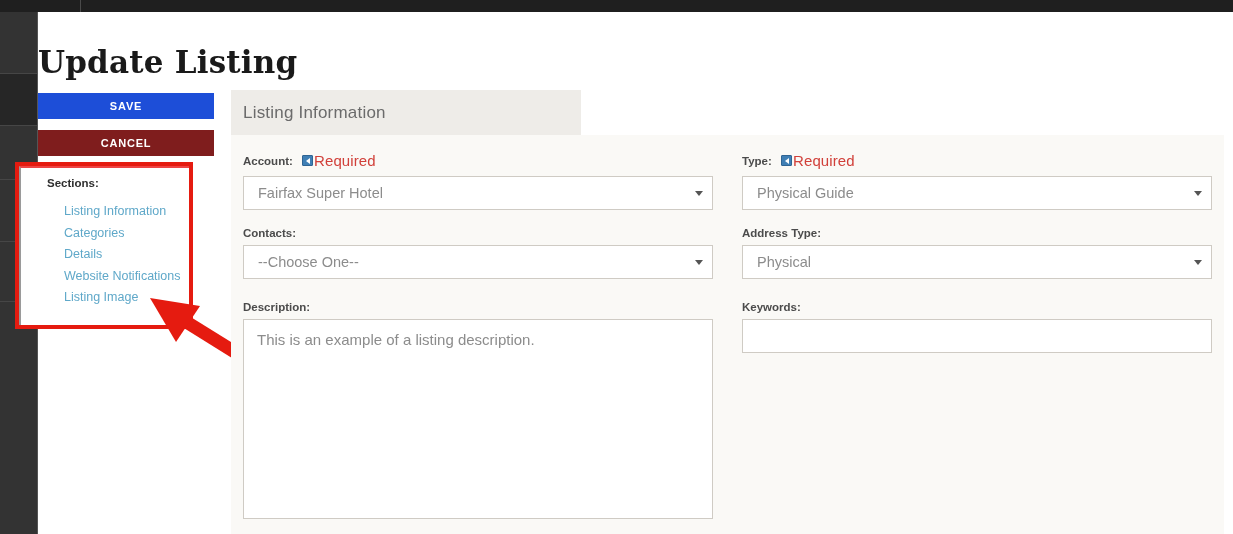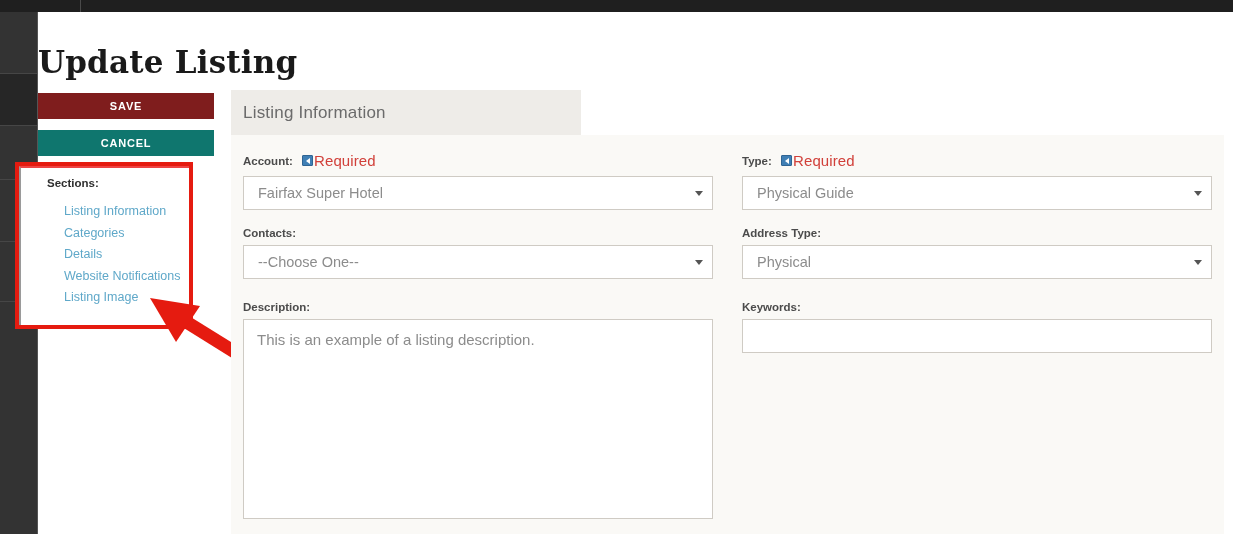--- a/index.html
+++ b/index.html
@@ -43,22 +43,22 @@
     white-space: nowrap;
   }
 
   
   .btn {
     position: absolute; left: 0px; width: 176px; height: 26px;
     border: none; color: #ffffff; font-size: 11px; font-weight: bold;
     letter-spacing: .8px; text-align: center; line-height: 26px;
     cursor: pointer; font-family: "Liberation Sans", sans-serif;
   }
-  .btn-save   { top: 81px;  background: #7f1d1d; }
-  .btn-cancel { top: 118px; background: #0f766e; }
+  .btn-save   { top: 81px;  background: #1d4ed8; }
+  .btn-cancel { top: 118px; background: #7f1d1d; }
 
   
   .sections-box {
     position: absolute; left: -23px; top: 150px; width: 178px; height: 167px;
     background: #ffffff;
     border: 4px solid #e51b10;
   }
   .sections-inner {
     position: absolute; left: 0; top: 0; right: 0; bottom: 0;
     border-left: 2px solid #9a9a9a; border-top: 2px solid #ef4444;

